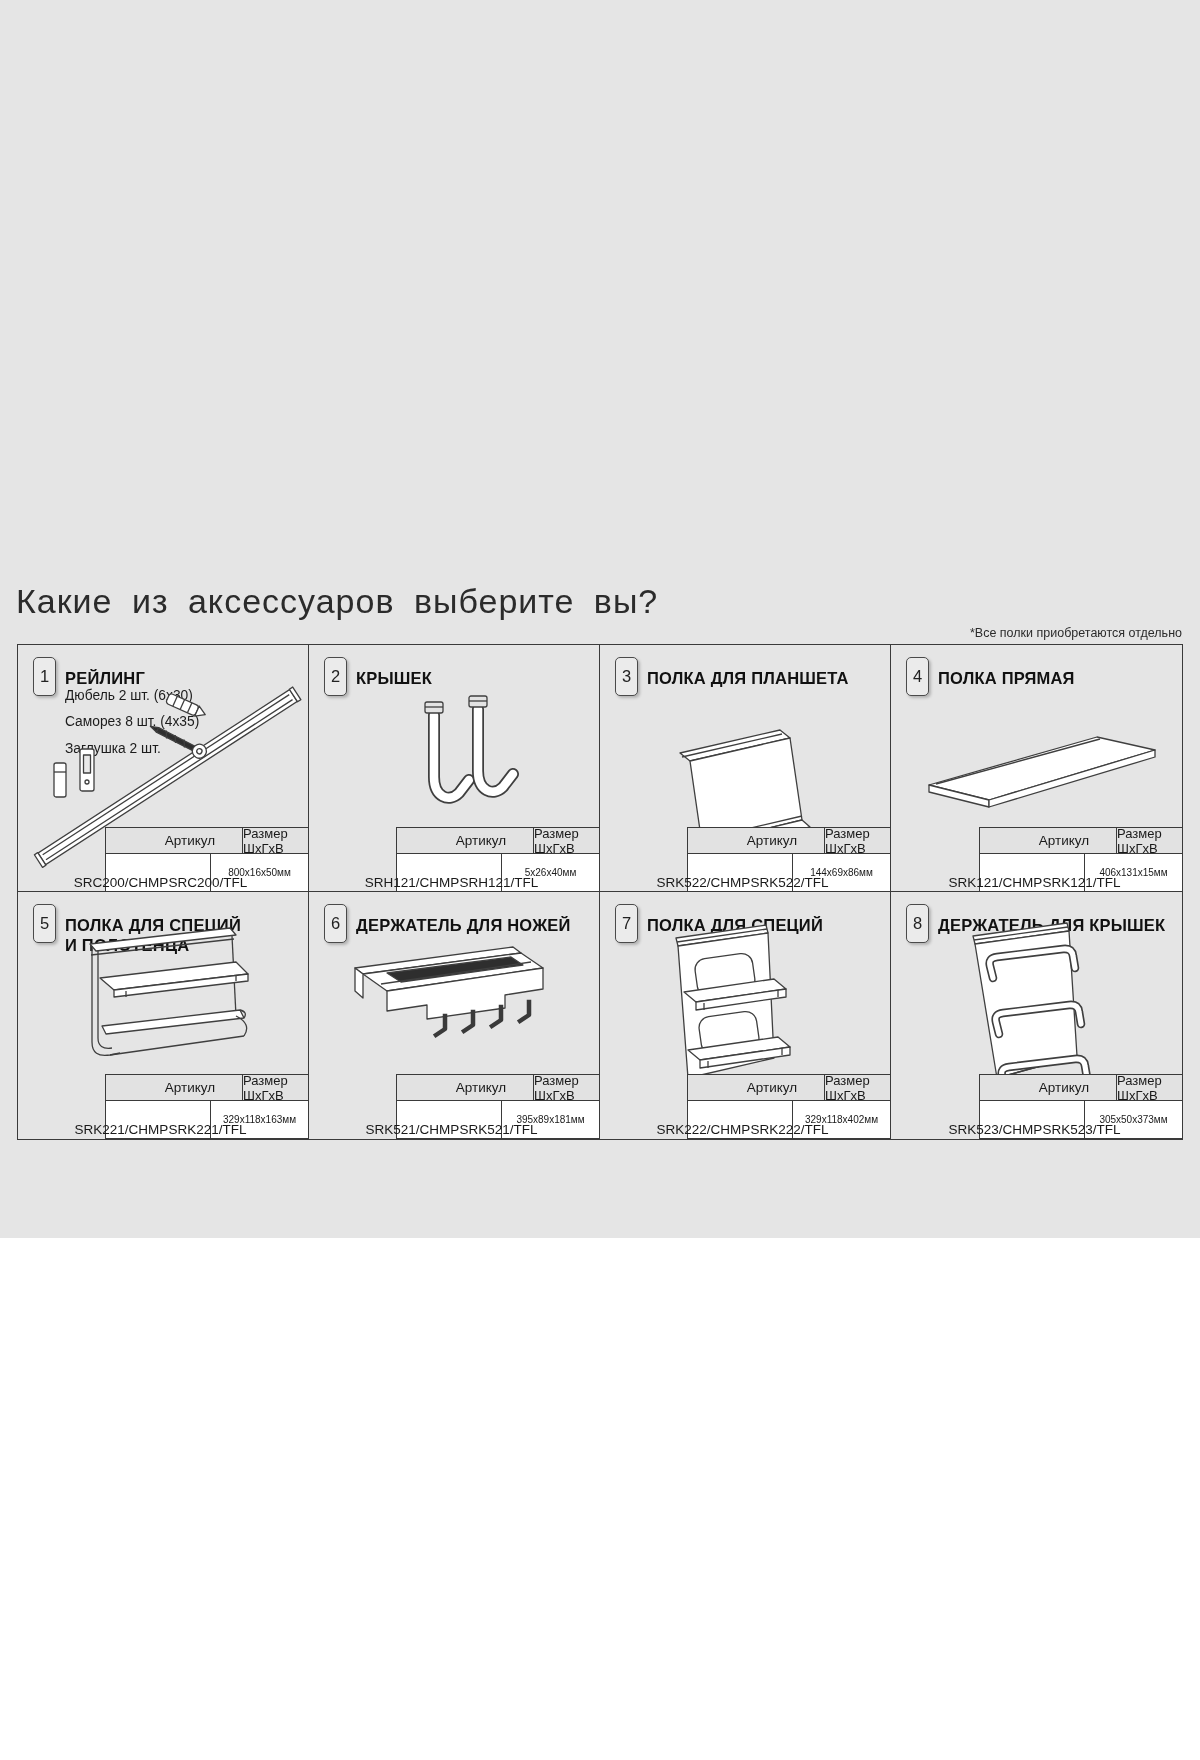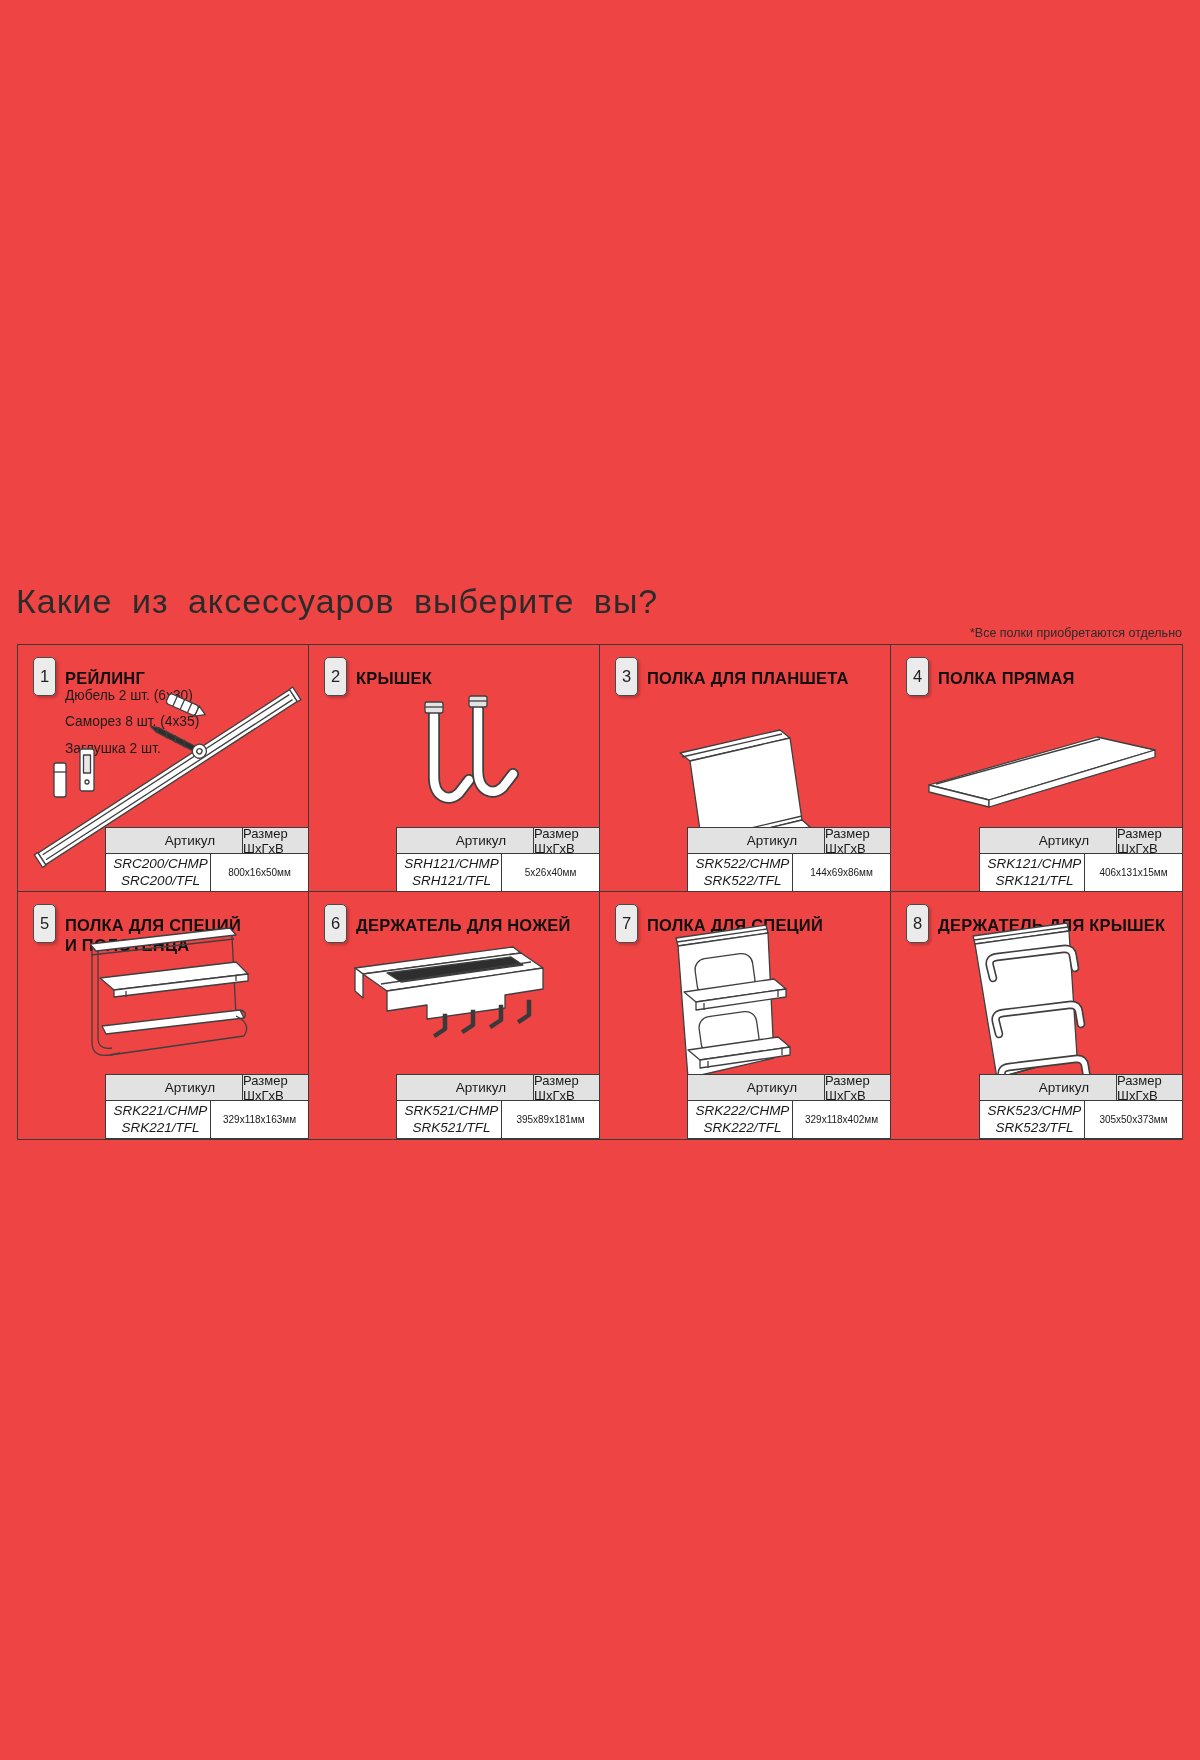--- a/index.html
+++ b/index.html
@@ -1,17 +1,17 @@
 <!DOCTYPE html>
 <html><head>
 <meta charset="utf-8">
 <style>
   html,body{margin:0;padding:0;background:#fff;}
   .canvas{
-    position:relative;width:1200px;height:1760px;background:#ef4444;
+    position:relative;width:1200px;height:1238px;background:#e5e5e5;
     font-family:"Liberation Sans", sans-serif;color:#1a1a1a;overflow:hidden;
   }
   .page-title{
     position:absolute;left:16px;top:582px;
     font-size:34px;font-weight:400;color:#2b2b2b;
     letter-spacing:1px;word-spacing:9px;white-space:nowrap;
   }
   .footnote{
     position:absolute;right:18px;top:626px;
     font-size:12.5px;color:#2b2b2b;
@@ -45,21 +45,21 @@
   }
   .row2 .spec{bottom:0;}
   .spec-r{display:flex;}
   .spec-h{background:#e2e2e2;border-bottom:1px solid #3a3a3a;height:25px;padding-left:32px;}
   .spec-b{height:37px;}
   .sc{display:flex;align-items:center;justify-content:center;box-sizing:border-box;}
   .sa{width:105px;border-right:1px solid #3a3a3a;}
   .ss{flex:1;}
   .spec-h .sa{font-size:13.5px;}
   .spec-h .ss{font-size:13px;}
-  .va{flex-direction:column;align-items:center;justify-content:center;padding-left:5px;font-size:13.5px;line-height:1.2;font-style:italic;}
+  .va{flex-direction:row;align-items:flex-end;justify-content:center;padding-left:5px;font-size:13.5px;line-height:1.2;}
   .vs{font-size:10px;}
   svg.art{position:absolute;overflow:visible;}
   .art polygon,.art rect,.art path,.art circle{stroke:#3f3f3f;stroke-width:1.3;fill:#fff;stroke-linejoin:round;}
   .art line{stroke:#3f3f3f;stroke-width:1.3;}
   .art .dk{fill:#2e2e2e;}
   .art .nf{fill:none;}
   .art .hk-o{fill:none;stroke:#3f3f3f;stroke-width:12;stroke-linecap:round;stroke-linejoin:round;}
   .art .hk-i{fill:none;stroke:#ffffff;stroke-width:8.5;stroke-linecap:round;stroke-linejoin:round;}
   .art .st-o{fill:none;stroke:#3f3f3f;stroke-width:8.5;stroke-linecap:round;stroke-linejoin:round;}
   .art .st-i{fill:none;stroke:#ffffff;stroke-width:5.2;stroke-linecap:round;stroke-linejoin:round;}

